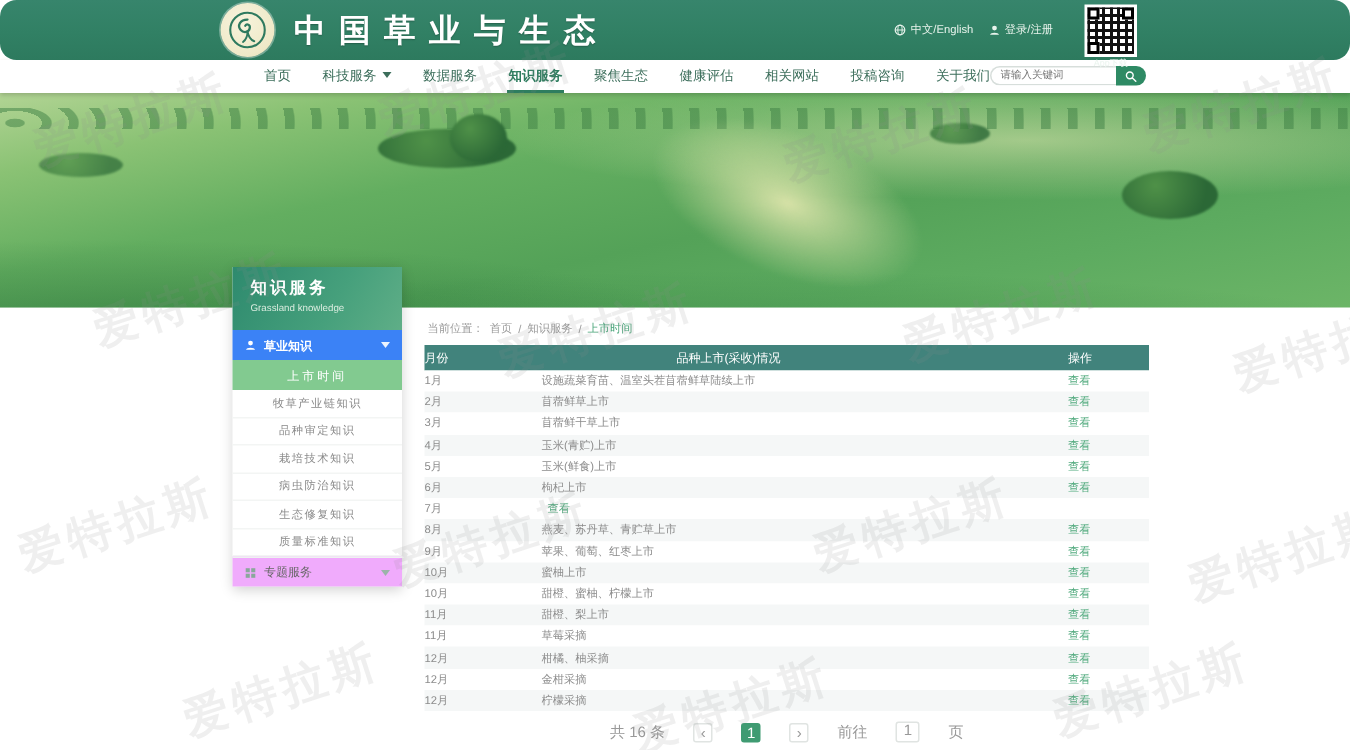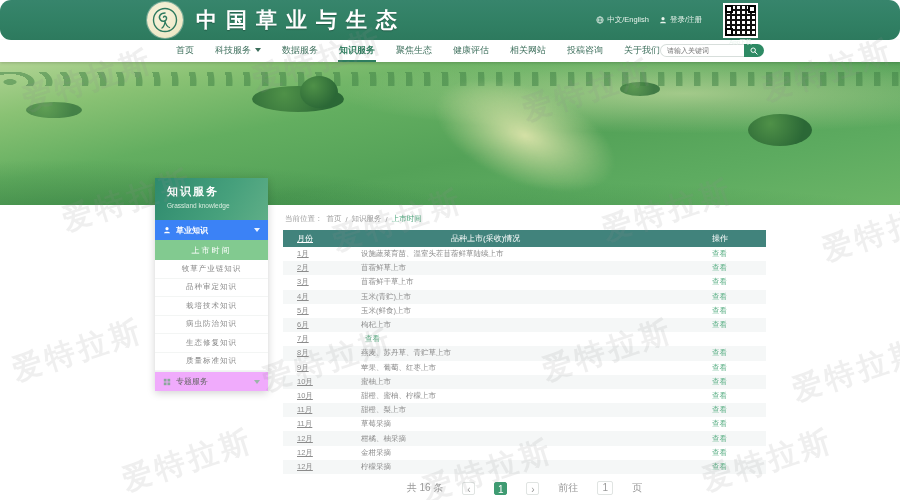--- a/index.html
+++ b/index.html
@@ -132,21 +132,21 @@
     padding:9px 0 6px 2px;font-size:7.5px;color:#9a9a9a;display:flex;gap:4px;align-items:center;
   }
   .breadcrumb .bc-link{cursor:pointer;}
   .breadcrumb .bc-current{color:#4aa57a;}
   .table{width:483px;}
   .thead{
     height:17px;background:#41837c;color:#fff;font-size:8px;display:flex;align-items:center;
   }
   .trow{height:14.2px;display:flex;align-items:center;font-size:7.5px;color:#8c8c8c;background:#fff;}
   .trow.alt{background:#f5f7f7;}
-  .cell-month{width:78px;padding-left:14px;box-sizing:border-box;text-decoration:underline;}
+  .cell-month{width:78px;box-sizing:border-box;}
   .cell-desc{flex:1;white-space:nowrap;overflow:hidden;}
   .cell-action{width:58px;padding-left:4px;box-sizing:border-box;}
   .thead .cell-desc{padding-left:90px;box-sizing:border-box;}
   .view-link{color:#57ad82;cursor:pointer;text-decoration:none;}
   
   .pagination{
     margin-top:7px;display:flex;justify-content:center;align-items:center;gap:19px;
     font-size:10px;color:#999;
   }
   .pg-btn{

